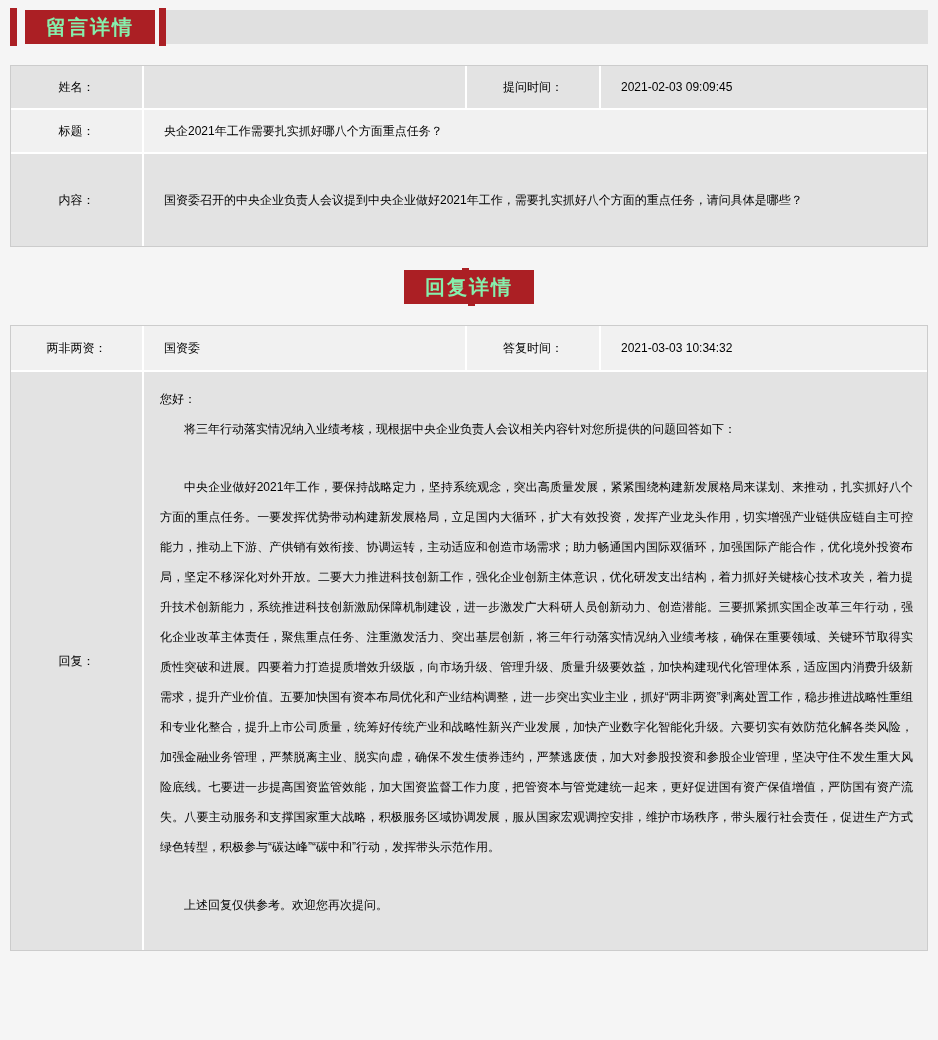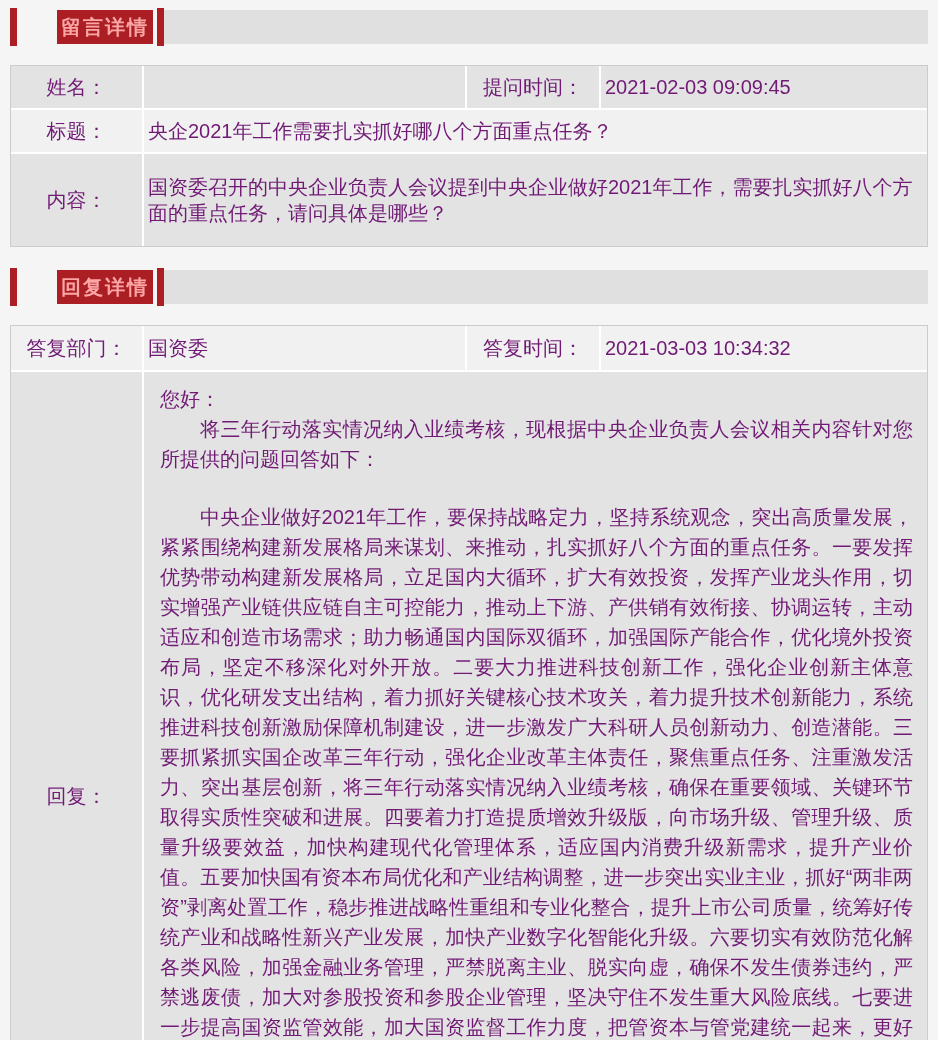--- a/index.html
+++ b/index.html
@@ -19,58 +19,57 @@
     height: 38px;
   }
   .sec-header .vbar {
     width: 7px; height: 38px;
     background: #ab1f24;
   }
   .sec-header .vbar.left { margin-right: 8px; }
   .sec-header .vbar.right { margin-left: 4px; }
   .sec-header .title-box {
     background: #ab1f24;
-    color: #fca5a5;
+    color: #86efac;
     height: 34px;
     line-height: 34px;
-    padding: 0 4px;
+    padding: 0 21px;
     font-size: 20px;
     font-weight: bold;
     letter-spacing: 2px;
-    margin-left: 32px;
   }
   .sec-header .strip {
     flex: 1;
     height: 34px;
     background: #e0e0e0;
   }
-  .sec-header.second { margin-top: 21px; }
+  .sec-header.second { margin-top: 21px; flex-direction: column; }
 
   
   table.info-table {
     width: 918px;
     border-collapse: separate;
     border-spacing: 0;
     border: 1px solid #cccccc;
     margin-top: 19px;
     table-layout: fixed;
   }
   table.info-table td {
     border-right: 2px solid #ffffff;
     border-bottom: 2px solid #ffffff;
-    font-size: 20px;
-    color: #701a75;
+    font-size: 12px;
+    color: #000000;
     vertical-align: middle;
   }
   table.info-table td:last-child { border-right: none; }
   table.info-table tr:last-child td { border-bottom: none; }
   .row-gray td { background: #e3e3e3; }
   .row-light td { background: #f1f1f1; }
   td.lbl { text-align: center; font-size: 15px; color: #333; }
-  td.val { text-align: left; padding: 8px 12px 8px 4px; line-height: 26px; margin-top: 20px; }
+  td.val { text-align: left; padding: 8px 12px 8px 20px; line-height: 26px; margin-top: 20px; }
   tr.h38 { height: 38px; }
   tr.h57 { height: 43px; }
   tr.h72 { height: 92px; }
   tr.h46 { height: 46px; }
 
   
   td.reply-cell {
     padding: 12px 14px 30px 16px;
     line-height: 30px;
     font-size: 16px;
@@ -127,21 +126,21 @@
 
   <table class="info-table">
     <colgroup>
         <col style="width:133px">
         <col style="width:323px">
         <col style="width:134px">
         <col>
       </colgroup>
     <tbody>
         <tr class="row-light h46">
-      <td class="lbl">答复部门：</td>
+      <td class="lbl">两非两资：</td>
       <td class="val">国资委</td>
       <td class="lbl">答复时间：</td>
       <td class="val">2021-03-03 10:34:32</td>
     </tr>
     <tr class="row-gray">
       <td class="lbl">回复：</td>
       <td class="reply-cell" colspan="3">
         <p>您好：</p>
         <p class="indent">将三年行动落实情况纳入业绩考核，现根据中央企业负责人会议相关内容针对您所提供的问题回答如下：</p>
         <p class="indent gap">中央企业做好2021年工作，要保持战略定力，坚持系统观念，突出高质量发展，紧紧围绕构建新发展格局来谋划、来推动，扎实抓好八个方面的重点任务。一要发挥优势带动构建新发展格局，立足国内大循环，扩大有效投资，发挥产业龙头作用，切实增强产业链供应链自主可控能力，推动上下游、产供销有效衔接、协调运转，主动适应和创造市场需求；助力畅通国内国际双循环，加强国际产能合作，优化境外投资布局，坚定不移深化对外开放。二要大力推进科技创新工作，强化企业创新主体意识，优化研发支出结构，着力抓好关键核心技术攻关，着力提升技术创新能力，系统推进科技创新激励保障机制建设，进一步激发广大科研人员创新动力、创造潜能。三要抓紧抓实国企改革三年行动，强化企业改革主体责任，聚焦重点任务、注重激发活力、突出基层创新，将三年行动落实情况纳入业绩考核，确保在重要领域、关键环节取得实质性突破和进展。四要着力打造提质增效升级版，向市场升级、管理升级、质量升级要效益，加快构建现代化管理体系，适应国内消费升级新需求，提升产业价值。五要加快国有资本布局优化和产业结构调整，进一步突出实业主业，抓好“两非两资”剥离处置工作，稳步推进战略性重组和专业化整合，提升上市公司质量，统筹好传统产业和战略性新兴产业发展，加快产业数字化智能化升级。六要切实有效防范化解各类风险，加强金融业务管理，严禁脱离主业、脱实向虚，确保不发生债券违约，严禁逃废债，加大对参股投资和参股企业管理，坚决守住不发生重大风险底线。七要进一步提高国资监管效能，加大国资监督工作力度，把管资本与管党建统一起来，更好促进国有资产保值增值，严防国有资产流失。八要主动服务和支撑国家重大战略，积极服务区域协调发展，服从国家宏观调控安排，维护市场秩序，带头履行社会责任，促进生产方式绿色转型，积极参与“碳达峰”“碳中和”行动，发挥带头示范作用。</p>

